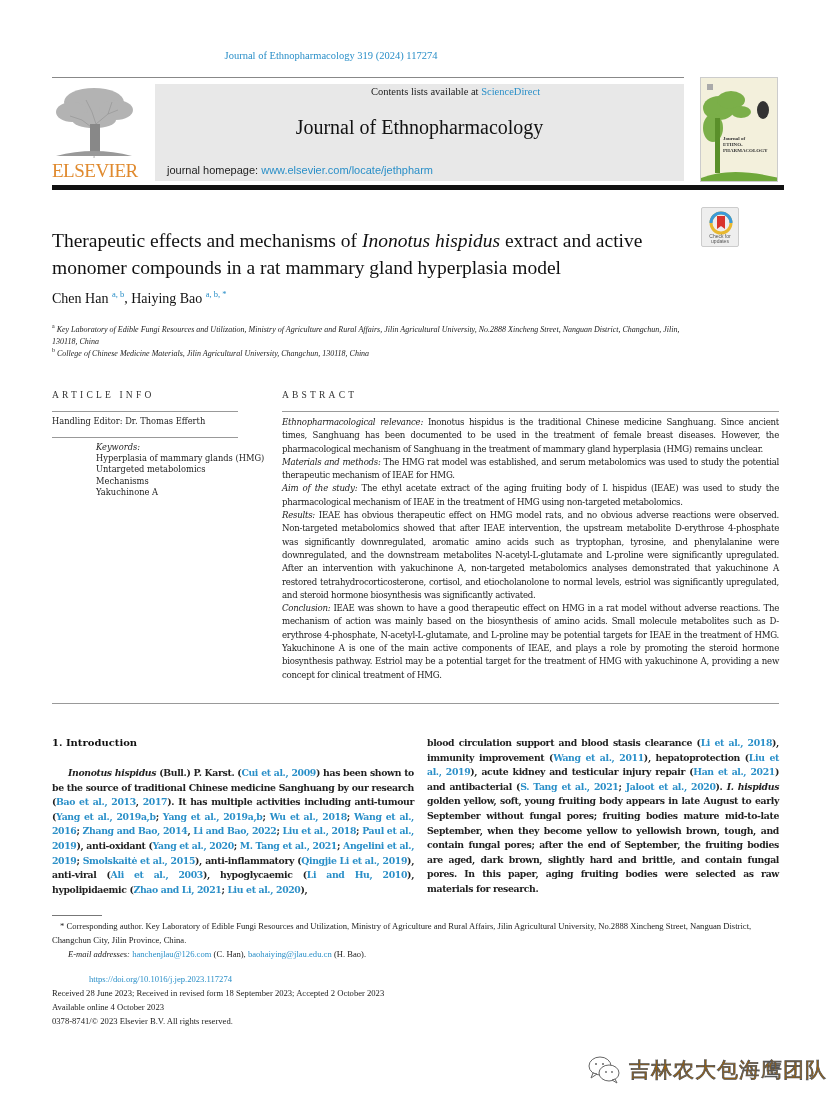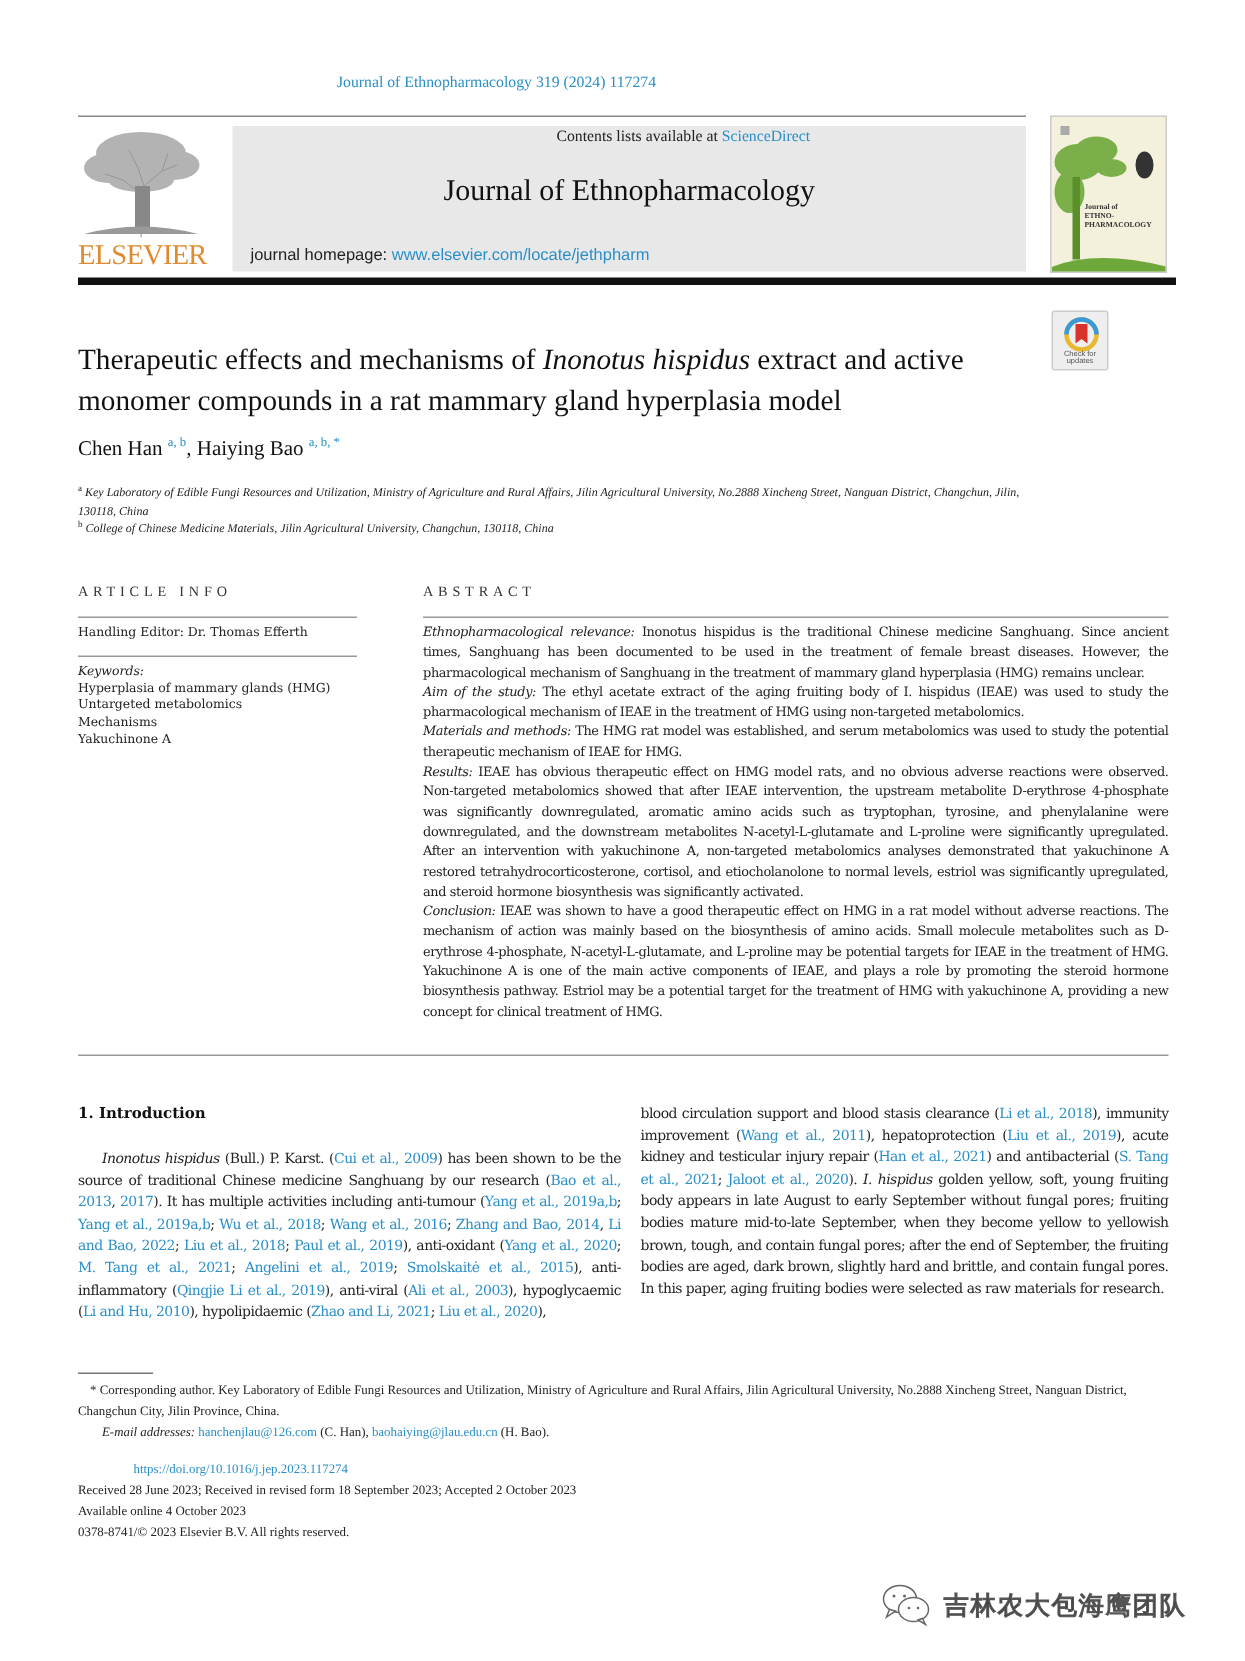--- a/index.html
+++ b/index.html
@@ -35,30 +35,30 @@
 
   .section-label { font-size: 9.5px; letter-spacing: 3.2px; color: #333; font-family: "Liberation Serif", serif; }
   .rule-gray { height: 1px; background: #999; }
 
   .info-text { left: 52px; width: 190px; font-size: 8.3px; line-height: 11.2px; color: #222; font-family: "DejaVu Serif", serif; }
   .abstract-text { top: 416px; left: 282px; width: 497px; font-size: 8.6px; line-height: 13.3px; color: #222; text-align: justify; font-family: "DejaVu Serif", serif; letter-spacing: -0.25px; }
   .abstract-text p { margin: 0; }
   .abstract-text i { font-style: italic; }
 
   .intro-head { top: 737px; left: 52px; font-size: 10px; font-weight: bold; color: #111; font-family: "DejaVu Serif", serif; }
-  .col-text { font-size: 9.3px; line-height: 14.6px; color: #222; text-align: justify; font-family: "DejaVu Serif", serif; letter-spacing: -0.35px; }
+  .col-text { font-size: 9.3px; line-height: 14.6px; color: #222; text-align: justify; font-family: "DejaVu Serif", serif; letter-spacing: -0.35px; font-weight: bold; }
   .col-left { top: 766px; left: 52px; width: 362px; text-indent: 16px; }
   .col-right { top: 736px; left: 427px; width: 352px; }
 
   .fn-rule { top: 915px; left: 52px; width: 50px; height: 1px; background: #777; }
   .footnote { left: 52px; width: 730px; font-size: 8.6px; line-height: 13.5px; color: #222; }
   .footnote i { font-style: italic; }
 
   .watermark { top: 1055px; left: 587px; height: 30px; display: flex; align-items: center; gap: 8px; }
-  .wm-text { font-size: 17px; color: #404040; -webkit-text-stroke: 0.8px #555; font-family: Liberation Serif, serif; letter-spacing: 1px; }
+  .wm-text { font-size: 21px; color: #a16207; -webkit-text-stroke: 0.8px #555; font-family: Liberation Serif, serif; letter-spacing: 1px; }
 </style>
 </head>
 <body>
 
 <div class="abs journal-ref">Journal of Ethnopharmacology 319 (2024) 117274</div>
 <div class="abs top-rule"></div>
 
 <div class="abs elsevier-logo">
   <svg width="84" height="74" viewBox="0 0 84 74">
     <g fill="none" stroke="#777" stroke-width="0.6">
@@ -135,34 +135,34 @@
   <sup>a</sup> <span>Key Laboratory of Edible Fungi Resources and Utilization, Ministry of Agriculture and Rural Affairs, Jilin Agricultural University, No.2888 Xincheng Street, Nanguan District, Changchun, Jilin, 130118, China</span>
 </div>
 <div class="abs affil" style="top:344px;">
   <sup>b</sup> <span>College of Chinese Medicine Materials, Jilin Agricultural University, Changchun, 130118, China</span>
 </div>
 
 <div class="abs section-label" style="top:390px;left:52px;">ARTICLE INFO</div>
 <div class="abs rule-gray" style="top:411px;left:52px;width:186px;"></div>
 <div class="abs info-text" style="top:416px;">Handling Editor: Dr. Thomas Efferth</div>
 <div class="abs rule-gray" style="top:437px;left:52px;width:186px;"></div>
-<div class="abs info-text" style="top:442px;">
+<div class="abs info-text" style="top:442px;margin-left:44px;">
   <div><i>Keywords:</i></div>
   <div>Hyperplasia of mammary glands (HMG)</div>
   <div>Untargeted metabolomics</div>
   <div>Mechanisms</div>
   <div>Yakuchinone A</div>
 </div>
 
 <div class="abs section-label" style="top:390px;left:282px;">ABSTRACT</div>
 <div class="abs rule-gray" style="top:411px;left:282px;width:497px;"></div>
 <div class="abs abstract-text">
   <p><i>Ethnopharmacological relevance:</i><span> Inonotus hispidus is the traditional Chinese medicine Sanghuang. Since ancient times, Sanghuang has been documented to be used in the treatment of female breast diseases. However, the pharmacological mechanism of Sanghuang in the treatment of mammary gland hyperplasia (HMG) remains unclear.</span></p>
+  <p><i>Materials and methods:</i><span> The HMG rat model was established, and serum metabolomics was used to study the potential therapeutic mechanism of IEAE for HMG.</span></p>
   <p><i>Aim of the study:</i><span> The ethyl acetate extract of the aging fruiting body of I. hispidus (IEAE) was used to study the pharmacological mechanism of IEAE in the treatment of HMG using non-targeted metabolomics.</span></p>
-  <p><i>Materials and methods:</i><span> The HMG rat model was established, and serum metabolomics was used to study the potential therapeutic mechanism of IEAE for HMG.</span></p>
   <p><i>Results:</i><span> IEAE has obvious therapeutic effect on HMG model rats, and no obvious adverse reactions were observed. Non-targeted metabolomics showed that after IEAE intervention, the upstream metabolite D-erythrose 4-phosphate was significantly downregulated, aromatic amino acids such as tryptophan, tyrosine, and phenylalanine were downregulated, and the downstream metabolites N-acetyl-L-glutamate and L-proline were significantly upregulated. After an intervention with yakuchinone A, non-targeted metabolomics analyses demonstrated that yakuchinone A restored tetrahydrocorticosterone, cortisol, and etiocholanolone to normal levels, estriol was significantly upregulated, and steroid hormone biosynthesis was significantly activated.</span></p>
   <p><i>Conclusion:</i><span> IEAE was shown to have a good therapeutic effect on HMG in a rat model without adverse reactions. The mechanism of action was mainly based on the biosynthesis of amino acids. Small molecule metabolites such as D-erythrose 4-phosphate, N-acetyl-L-glutamate, and L-proline may be potential targets for IEAE in the treatment of HMG. Yakuchinone A is one of the main active components of IEAE, and plays a role by promoting the steroid hormone biosynthesis pathway. Estriol may be a potential target for the treatment of HMG with yakuchinone A, providing a new concept for clinical treatment of HMG.</span></p>
 </div>
 <div class="abs rule-gray" style="top:703px;left:52px;width:727px;"></div>
 
 <div class="abs intro-head">1.  Introduction</div>
 <div class="abs col-text col-left"><i>Inonotus hispidus</i><span> (Bull.) P. Karst. (</span><a class="link">Cui et al., 2009</a><span>) has been shown to be the source of traditional Chinese medicine Sanghuang by our research (</span><a class="link">Bao et al., 2013</a><span>, </span><a class="link">2017</a><span>). It has multiple activities including anti-tumour (</span><a class="link">Yang et al., 2019a,b</a><span>; </span><a class="link">Yang et al., 2019a,b</a><span>; </span><a class="link">Wu et al., 2018</a><span>; </span><a class="link">Wang et al., 2016</a><span>; </span><a class="link">Zhang and Bao, 2014</a><span>, </span><a class="link">Li and Bao, 2022</a><span>; </span><a class="link">Liu et al., 2018</a><span>; </span><a class="link">Paul et al., 2019</a><span>), anti-oxidant (</span><a class="link">Yang et al., 2020</a><span>; </span><a class="link">M. Tang et al., 2021</a><span>; </span><a class="link">Angelini et al., 2019</a><span>; </span><a class="link">Smolskaitė et al., 2015</a><span>), anti-inflammatory (</span><a class="link">Qingjie Li et al., 2019</a><span>), anti-viral (</span><a class="link">Ali et al., 2003</a><span>), hypoglycaemic (</span><a class="link">Li and Hu, 2010</a><span>), hypolipidaemic (</span><a class="link">Zhao and Li, 2021</a><span>; </span><a class="link">Liu et al., 2020</a><span>),</span></div>
 <div class="abs col-text col-right"><span>blood circulation support and blood stasis clearance (</span><a class="link">Li et al., 2018</a><span>), immunity improvement (</span><a class="link">Wang et al., 2011</a><span>), hepatoprotection (</span><a class="link">Liu et al., 2019</a><span>), acute kidney and testicular injury repair (</span><a class="link">Han et al., 2021</a><span>) and antibacterial (</span><a class="link">S. Tang et al., 2021</a><span>; </span><a class="link">Jaloot et al., 2020</a><span>). </span><i>I. hispidus</i><span> golden yellow, soft, young fruiting body appears in late August to early September without fungal pores; fruiting bodies mature mid-to-late September, when they become yellow to yellowish brown, tough, and contain fungal pores; after the end of September, the fruiting bodies are aged, dark brown, slightly hard and brittle, and contain fungal pores. In this paper, aging fruiting bodies were selected as raw materials for research.</span></div>
 
 <div class="abs fn-rule"></div>

